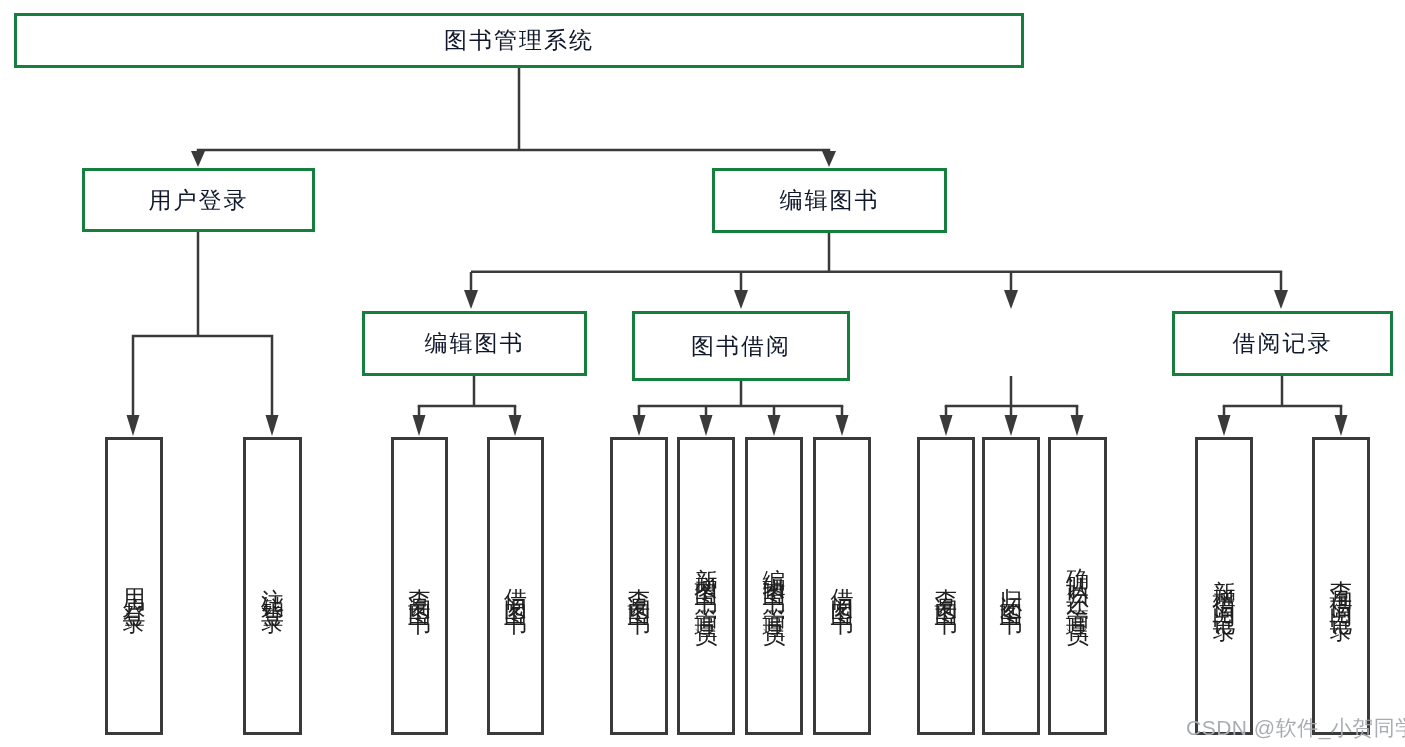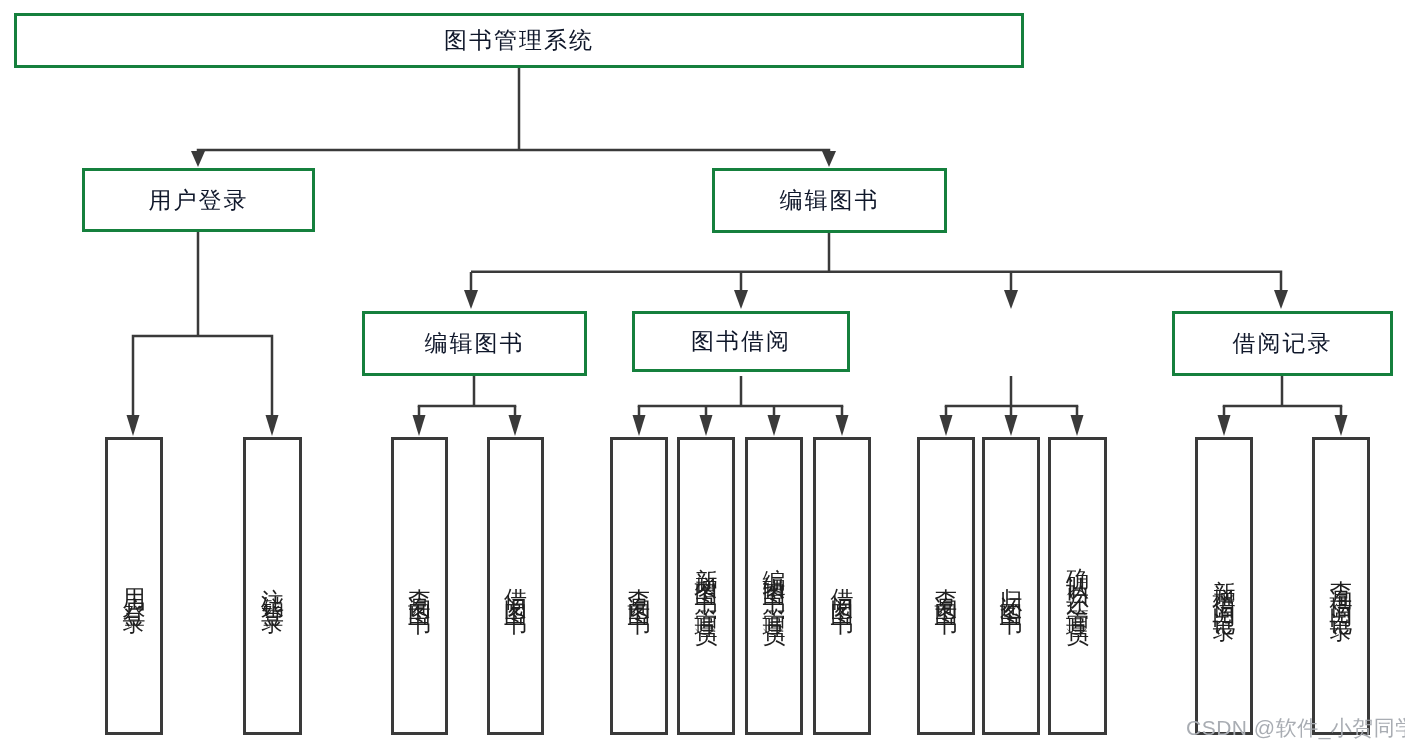--- a/index.html
+++ b/index.html
@@ -57,21 +57,21 @@
     white-space: nowrap;
     z-index: 5;
   }
   
   .n-root    { left: 14px;   top: 13px;  width: 1010px; height: 55px; }
   
   .n-login   { left: 82px;   top: 168px; width: 233px;  height: 64px; }
   .n-mgmt    { left: 712px;  top: 168px; width: 235px;  height: 65px; }
   
   .n-newrec  { left: 362px;  top: 311px; width: 225px;  height: 65px; }
-  .n-borrow  { left: 632px;  top: 311px; width: 218px;  height: 61px; }
+  .n-borrow  { left: 632px;  top: 311px; width: 218px;  height: 70px; }
   .n-current { left: 902px;  top: 311px; width: 220px;  height: 65px; }
   .n-records { left: 1172px; top: 311px; width: 221px;  height: 65px; }
   
   .lf-1  { left: 105px;  width: 58px; }
   .lf-2  { left: 243px;  width: 59px; }
   .lf-3  { left: 391px;  width: 57px; }
   .lf-4  { left: 487px;  width: 57px; }
   .lf-5  { left: 610px;  width: 58px; }
   .lf-6  { left: 677px;  width: 58px; }
   .lf-7  { left: 745px;  width: 58px; }

